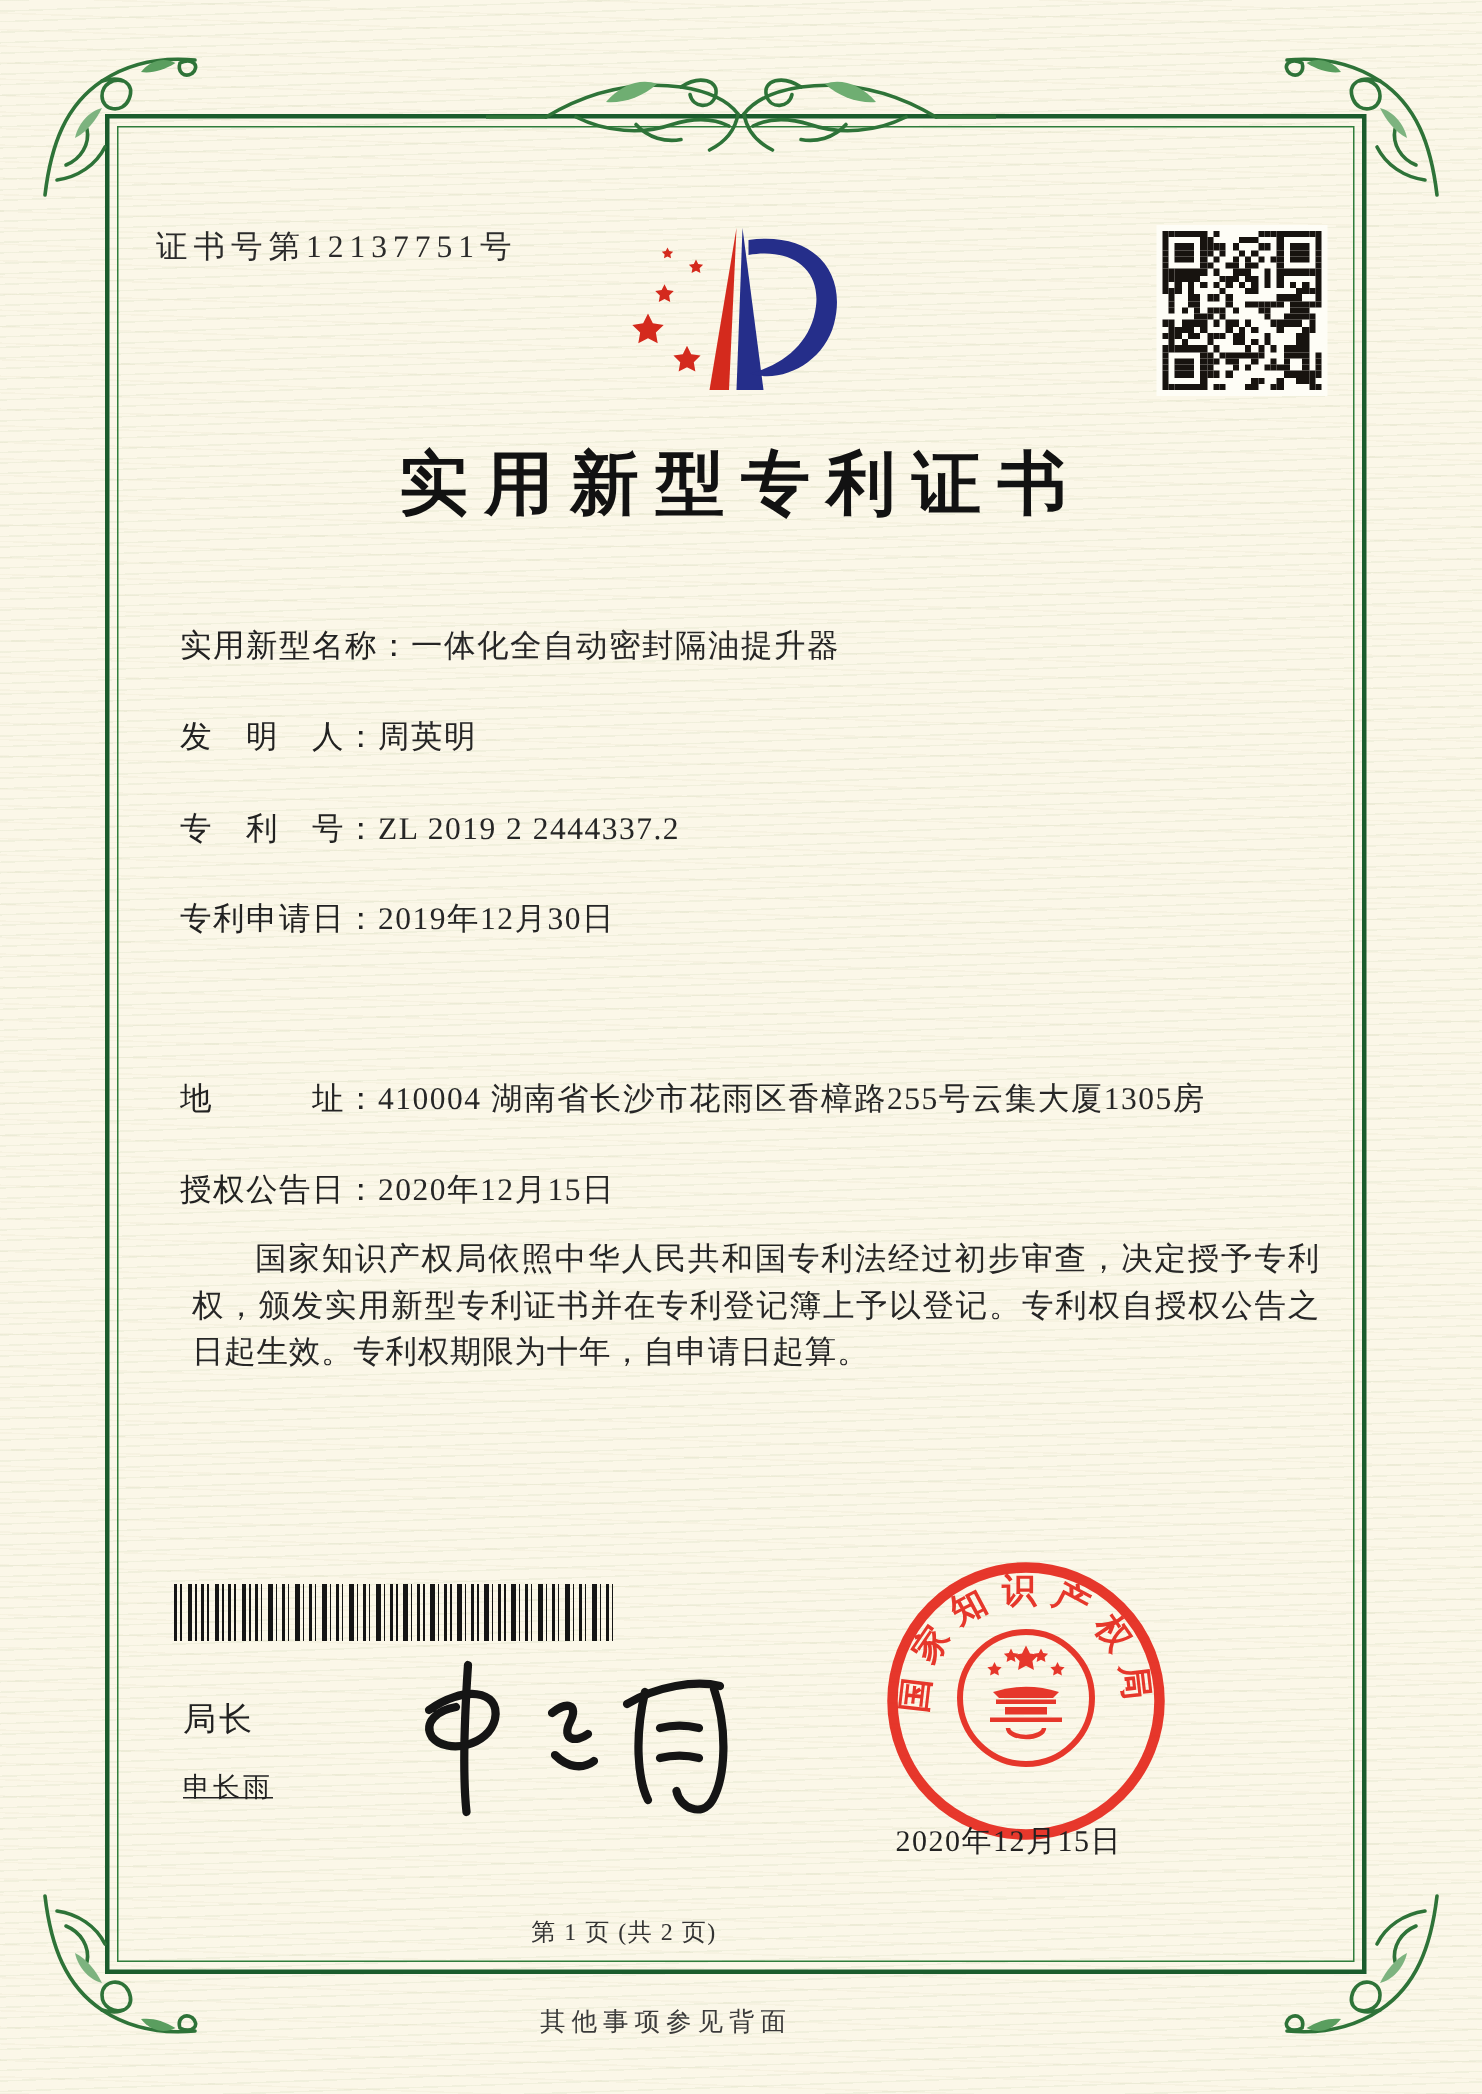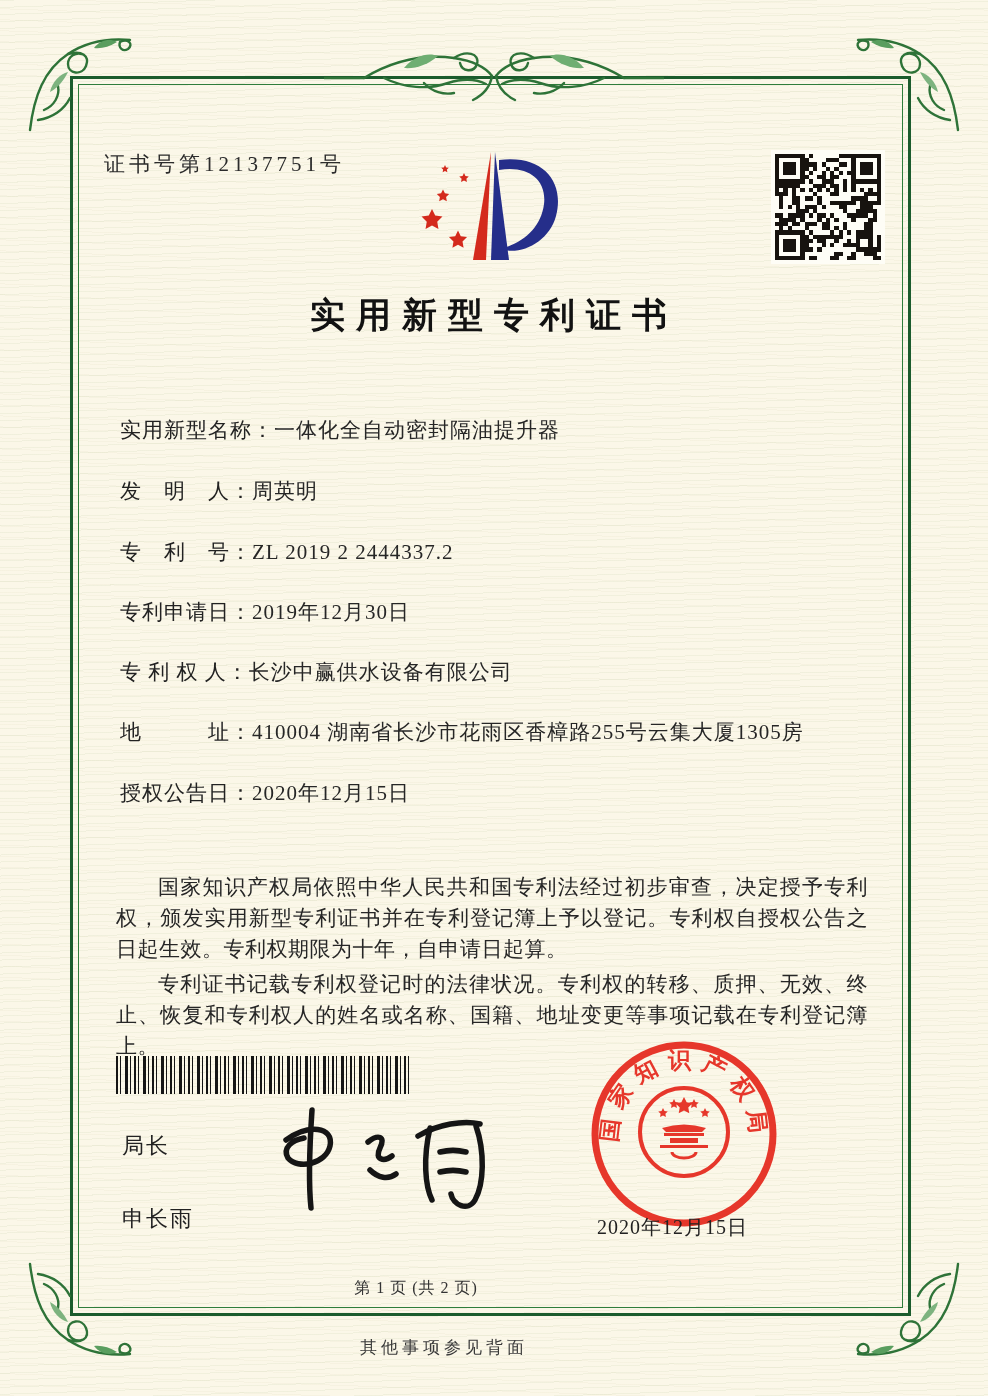--- a/index.html
+++ b/index.html
@@ -23,41 +23,41 @@
   .ornament{ position:absolute; pointer-events:none; }
   
   .cert-no{ position:absolute; left:104px; top:150px; font-size:21px; letter-spacing:4px; color:#2b2b2b; }
   .logo{ position:absolute; left:403px; top:134px; }
   .qr{ position:absolute; left:771px; top:150px; width:114px; height:114px;
     background:#fefdf6; padding:4px; }
   .qr-grid{ width:100%; height:100%; display:grid;
     grid-template-columns:repeat(25,1fr); grid-template-rows:repeat(25,1fr); }
   .qb{ background:#17130f; }
   .title{ position:absolute; left:0; top:292px; width:988px; text-align:center;
-    font-size:35px; font-weight:bold; letter-spacing:11px; color:#121212; }
+    font-size:46px; font-weight:bold; letter-spacing:11px; color:#121212; }
   
   .frow{ position:absolute; left:120px; width:760px; font-size:21px; color:#262626; letter-spacing:1px; white-space:nowrap; }
   .flabel{ color:#222; }
   .fvalue{ color:#262626; }
   .pair2{ position:absolute; left:360px; top:0; }
   
-  .paras{ position:absolute; left:116px; top:824px; width:752px;margin-top:48px; }
+  .paras{ position:absolute; left:128px; top:824px; width:752px; }
   .paras p{ font-size:21px; line-height:31px; color:#262626; text-align:justify;
     text-indent:2em; letter-spacing:0.5px; }
   .paras p + p{ margin-top:4px; }
   
   .barcode{ position:absolute; left:116px; top:1056px; width:294px; height:38px;
     background:repeating-linear-gradient(90deg,
       #151515 0 2px, transparent 2px 4px,
       #151515 4px 5px, transparent 5px 9px,
       #151515 9px 12px, transparent 12px 14px,
       #151515 14px 15px, transparent 15px 18px);
   }
   .sig-role{ position:absolute; left:122px; top:1131px; font-size:22px; letter-spacing:2px; color:#222; }
-  .sig-name{ position:absolute; left:122px; top:1204px; font-size:22px; letter-spacing:2px; color:#222; }
+  .sig-name{ position:absolute; left:122px; top:1179px; font-size:18px; letter-spacing:2px; color:#222;text-decoration:underline; }
   .signature{ position:absolute; left:248px; top:1100px; }
   .seal{ position:absolute; left:572px; top:1030px; }
   .seal-date{ position:absolute; left:597px; top:1214px; font-size:20px; letter-spacing:1px; color:#222; }
   .page-info{ position:absolute; left:0; top:1278px; width:832px; text-align:center;
     font-size:16px; color:#333; letter-spacing:1px; }
   .footer-note{ position:absolute; left:0; top:1336px; width:888px; text-align:center;
     font-size:17px; color:#3a3a3a; letter-spacing:4px; }
 </style>
 </head>
 <body>
@@ -763,33 +763,29 @@
   </div>
   <div class="frow" style="top:416px">
     <span class="flabel">实用新型名称：</span><span class="fvalue">一体化全自动密封隔油提升器</span>
   </div>
   <div class="frow" style="top:538px">
     <span class="flabel">专　利　号：</span><span class="fvalue">ZL 2019 2 2444337.2</span>
   </div>
   <div class="frow" style="top:598px">
     <span class="flabel">专利申请日：</span><span class="fvalue">2019年12月30日</span>
   </div>
-  <div class="frow" style="top:658px">
-    <span class="flabel">专 利 权 人：</span><span class="fvalue">长沙中赢供水设备有限公司</span>
-  </div>
   <div class="frow" style="top:718px">
     <span class="flabel">地　　　址：</span><span class="fvalue">410004 湖南省长沙市花雨区香樟路255号云集大厦1305房</span>
   </div>
   <div class="frow" style="top:779px">
     <span class="flabel">授权公告日：</span><span class="fvalue">2020年12月15日</span>
   </div>
 
   <div class="paras">
     <p>国家知识产权局依照中华人民共和国专利法经过初步审查，决定授予专利权，颁发实用新型专利证书并在专利登记簿上予以登记。专利权自授权公告之日起生效。专利权期限为十年，自申请日起算。</p>
-    <p>专利证书记载专利权登记时的法律状况。专利权的转移、质押、无效、终止、恢复和专利权人的姓名或名称、国籍、地址变更等事项记载在专利登记簿上。</p>
   </div>
 
   <div class="barcode"></div>
 
   <div class="sig-role">局长</div>
   <div class="sig-name">申长雨</div>
   <svg class="signature" width="275" height="125" viewBox="0 0 275 125">
     <g fill="none" stroke="#151515" stroke-width="5.5" stroke-linecap="round">
       <path d="M38 40 C60 24 86 26 82 46 C78 64 50 70 40 58 C34 48 44 40 56 38"></path>
       <path d="M64 10 C62 40 60 80 63 108"></path>

